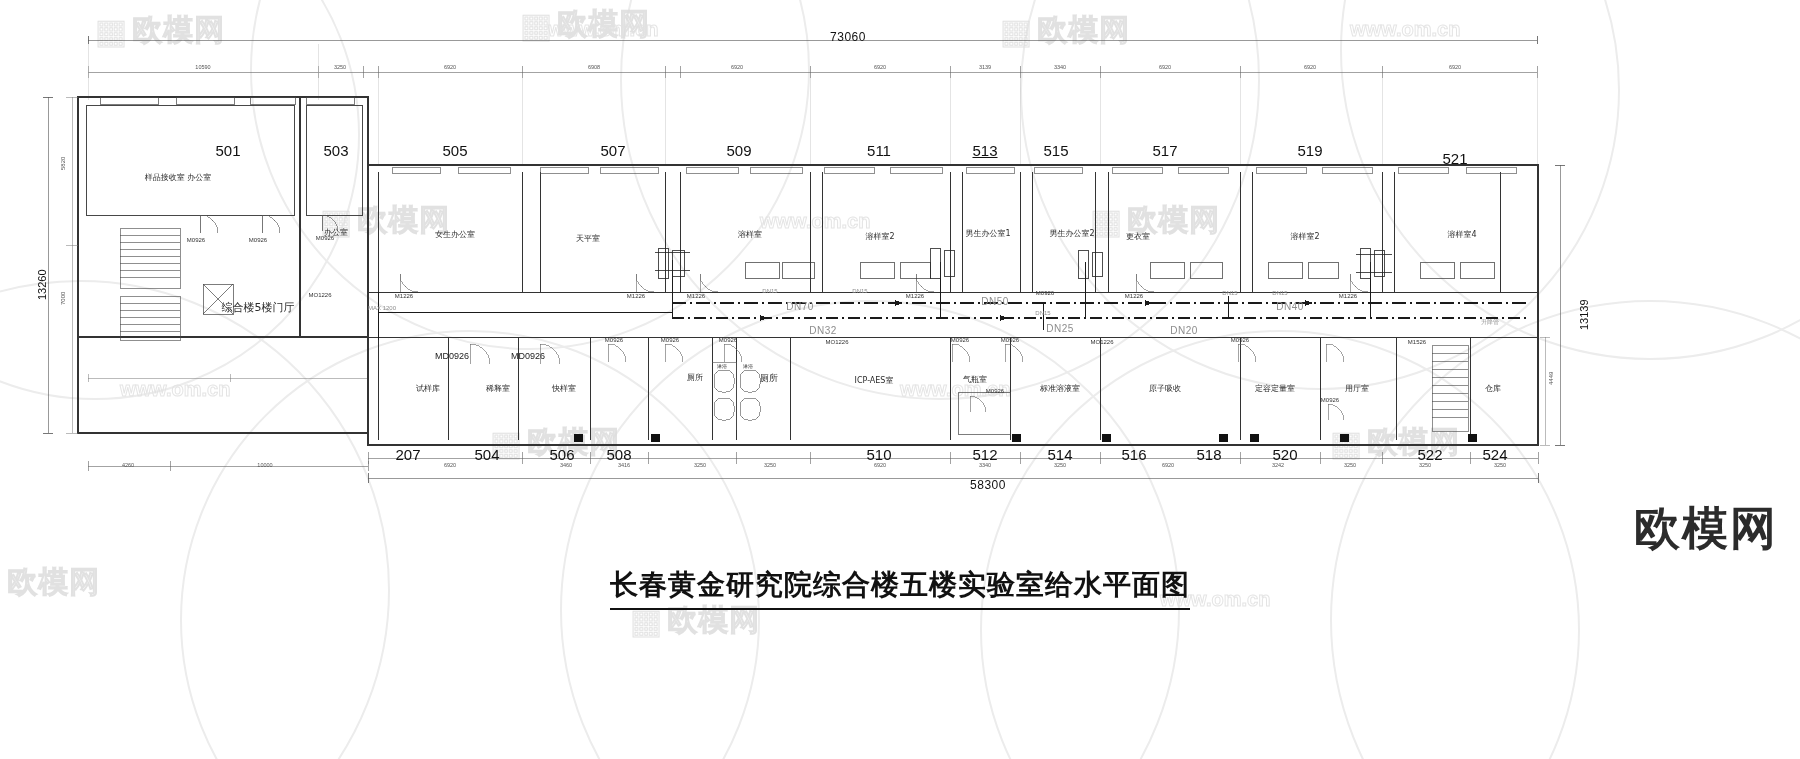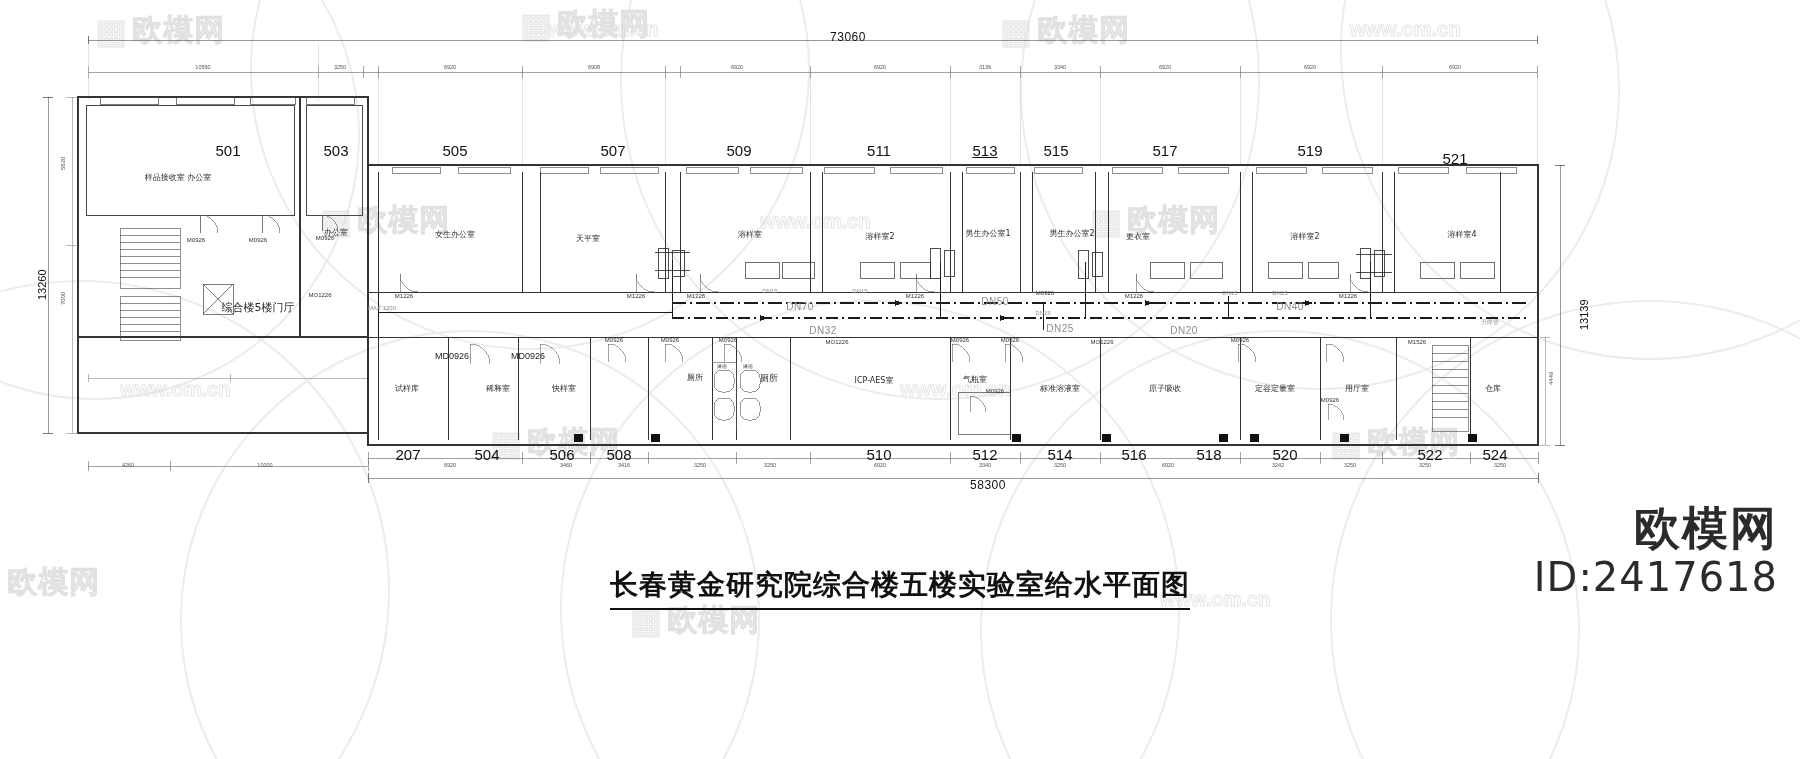--- a/index.html
+++ b/index.html
@@ -571,21 +571,21 @@
       <div class="txt roomlabel" style="left: 988px; top: 228px;">男生办公室1</div>
       <div class="txt roomnum" style="left: 1056px; top: 142px;">515</div>
       <div class="txt roomlabel" style="left: 1072px; top: 228px;">男生办公室2</div>
       <div class="txt roomnum" style="left: 1165px; top: 142px;">517</div>
       <div class="txt roomlabel" style="left: 1138px; top: 231px;">更衣室</div>
       <div class="txt roomnum" style="left: 1310px; top: 142px;">519</div>
       <div class="txt roomlabel" style="left: 1305px; top: 231px;">溶样室2</div>
       <div class="txt roomnum" style="left: 1455px; top: 150px;">521</div>
       <div class="txt roomlabel" style="left: 1462px; top: 229px;">溶样室4</div>
       <div class="txt roomnum" style="left: 408px; top: 446px;">207</div>
-      <div class="txt roomlabel" style="left: 407px; top: 383px;">试样库</div>
+      <div class="txt roomlabel" style="left: 428px; top: 383px;">试样库</div>
       <div class="txt roomnum" style="left: 487px; top: 446px;">504</div>
       <div class="txt roomlabel" style="left: 498px; top: 383px;">稀释室</div>
       <div class="txt roomnum" style="left: 562px; top: 446px;">506</div>
       <div class="txt roomlabel" style="left: 564px; top: 383px;">快样室</div>
       <div class="txt roomnum" style="left: 619px; top: 446px;">508</div>
       <div class="txt roomlabel" style="left: 695px; top: 372px;">厕所</div>
       <div class="txt roomnum" style="left: 879px; top: 446px;">510</div>
       <div class="txt roomlabel" style="left: 874px; top: 375px;">ICP-AES室</div>
       <div class="txt roomnum" style="left: 985px; top: 446px;">512</div>
       <div class="txt roomlabel" style="left: 975px; top: 374px;">气瓶室</div>
@@ -671,16 +671,15 @@
       <div class="txt pipetag-sm" style="left: 382px; top: 305px;">MAX 1200</div>
       <div class="txt pipetag-sm" style="left: 1490px; top: 318px;">升降管</div>
     </div>
 
   <div id="title-block">
     <span id="doc-title">长春黄金研究院综合楼五楼实验室给水平面图</span>
   </div>
 
   <div id="brand">
     <div id="brand-name">欧模网</div>
-    <div id="brand-id">ID:2417618</div>
   </div>
 
 </div>
 
 </body></html>

